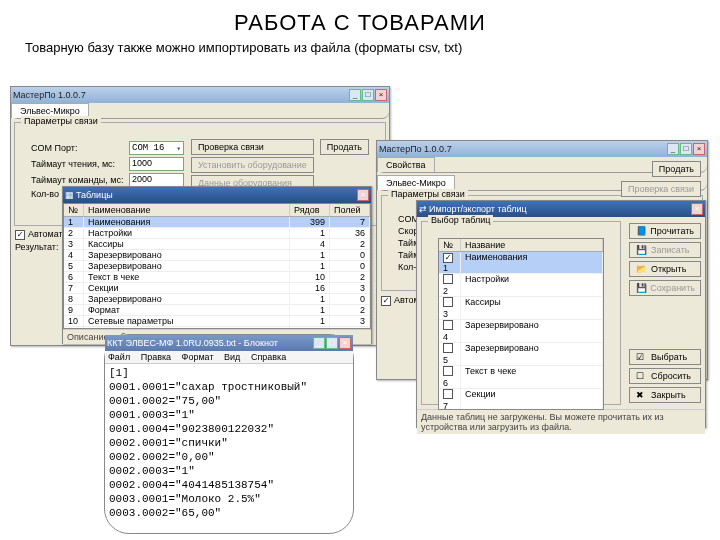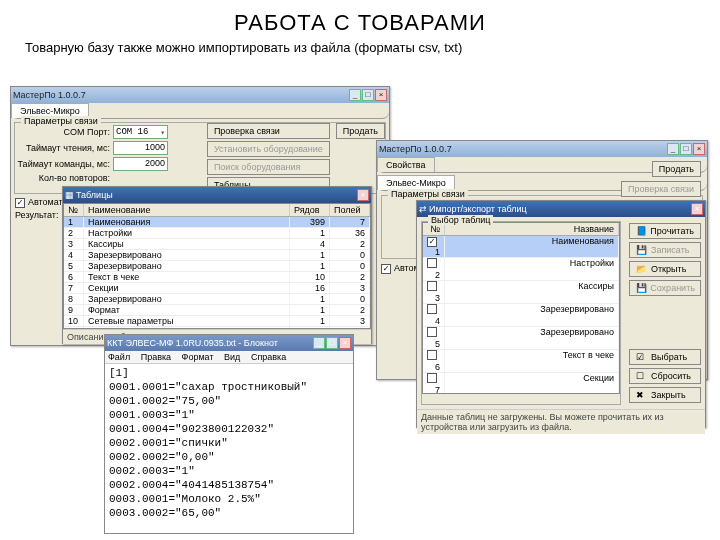--- a/index.html
+++ b/index.html
@@ -7,21 +7,21 @@
   .slide-title { text-align: center; font-size: 22px; font-weight: normal; padding: 10px 0 4px; letter-spacing: 1px; }
   .slide-sub { font-size: 13px; padding: 0 25px 8px; }
   .win { position: absolute; background: #ece9d8; border: 1px solid #888; box-shadow: 1px 1px 2px rgba(0,0,0,.3); }
   .titlebar { height: 16px; background: linear-gradient(#bcd0ea,#8fb2d8); display: flex; align-items: center; justify-content: space-between; padding: 0 2px; font-size: 9px; color: #222; }
   .tbtns { display: flex; gap: 1px; }
   .tbtn { width: 12px; height: 12px; background: #dce6f4; border: 1px solid #6b8; font-size: 8px; line-height: 10px; text-align: center; }
   .tbtn.close { border-color: #c66; background: #f2d3d3; }
   .tabstrip { display: flex; border-bottom: 1px solid #999; background: #ece9d8; border-radius: 7px; }
   .tabstrip .tab { padding: 2px 8px; font-size: 9px; background: #ece9d8; border: 1px solid #aaa; border-bottom: none; margin-right: 1px; }
   .tabstrip .tab.active { background: #fdfdfb; }
-  .groupbox { border: 1px solid #aaa; margin: 4px; padding: 0; position: relative; text-align: right; }
+  .groupbox { border: 1px solid #aaa; margin: 4px; padding: 16px; position: relative; }
   .groupbox .gtitle { position: absolute; top: -7px; left: 6px; background: #ece9d8; font-size: 9px; padding: 0 3px; }
   .frow { display: flex; align-items: center; gap: 3px; margin: 2px 0; font-size: 9px; }
   .flabel { width: 95px; }
   .input { border: 1px solid #7a7; background: #fff; height: 14px; padding: 0 2px; font-size: 9px; }
   .select { border: 1px solid #7a7; background: #fff; height: 14px; padding: 0 2px; display: flex; align-items: center; justify-content: space-between; font-size: 9px; font-family: Liberation Mono, monospace; }
   .select::after { content: "▾"; font-size: 8px; color: #555; }
   .btn { border: 1px solid #888; background: #ece9d8; padding: 2px 6px; font-size: 9px; display: inline-flex; align-items: center; gap: 3px; cursor: default; }
   .btn.disabled { color: #999; }
   .tbl { background: #fff; border: 1px solid #888; font-size: 9px; }
   .tbl .th { display: flex; background: #ece9d8; border-bottom: 1px solid #aaa; }
@@ -75,21 +75,21 @@
             <span class="flabel">Таймаут команды, мс:</span>
             <div class="input" style="width:55px;">2000</div>
           </div>
         <div class="frow">
             <span class="flabel">Кол-во повторов:</span>
           </div>
       </div>
       <div style="display:flex; flex-direction:column; gap:2px;">
         <div class="btn">Проверка связи</div>
         <div class="btn disabled">Установить оборудование</div>
-        <div class="btn disabled">Поиск оборудования</div>
+        <div class="btn disabled">Данные оборудования</div>
         <div class="btn">Таблицы</div>
       </div>
       <div style="display:flex; flex-direction:column; gap:2px;">
         <div class="btn">Продать</div>
       </div>
     </div>
   </div>
   <div style="margin:0 4px; font-size:9px;"><span class="cb checked"></span><span>Автоматич при чтении</span></div>
   <div style="margin:2px 4px; font-size:9px;">Результат:</div>
 </div>
@@ -173,21 +173,21 @@
           <div style="width:20px">11</div>
           <div style="flex:1">Параметры регистрации</div>
           <div style="width:40px;text-align:right">1</div>
           <div style="width:40px;text-align:right">13</div>
         </div>
       </div>
   </div>
   <div class="statline">Описание таблиц загружен...</div>
 </div>
 
-<div class="notepad" style="left:104px; top:334px; width:250px; height:200px;">
+<div class="notepad" style="left:104px; top:334px; width:250px; height:200px;border-radius:25px;">
   <div class="titlebar">
     <span>ККТ ЭЛBEC-МФ 1.0RU.0935.txt - Блокнот</span>
     <div class="tbtns">
         <div class="tbtn">_</div>
         <div class="tbtn">□</div>
         <div class="tbtn close">×</div>
       </div>
   </div>
   <div class="menu">
     <span>Файл</span>

